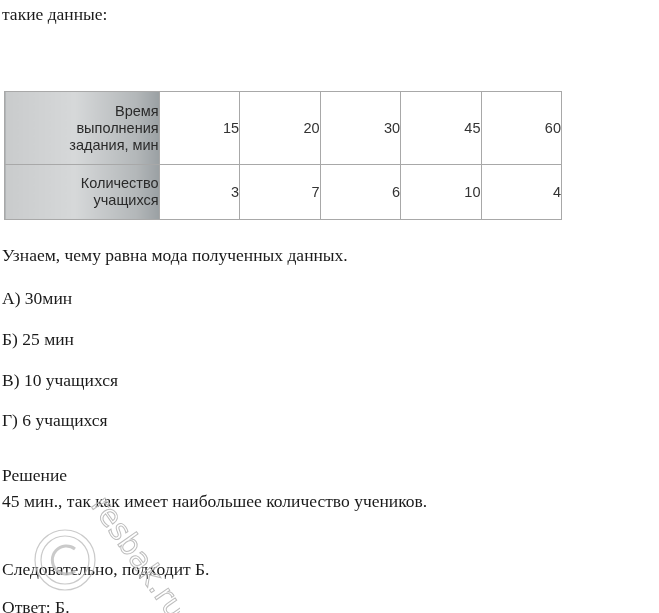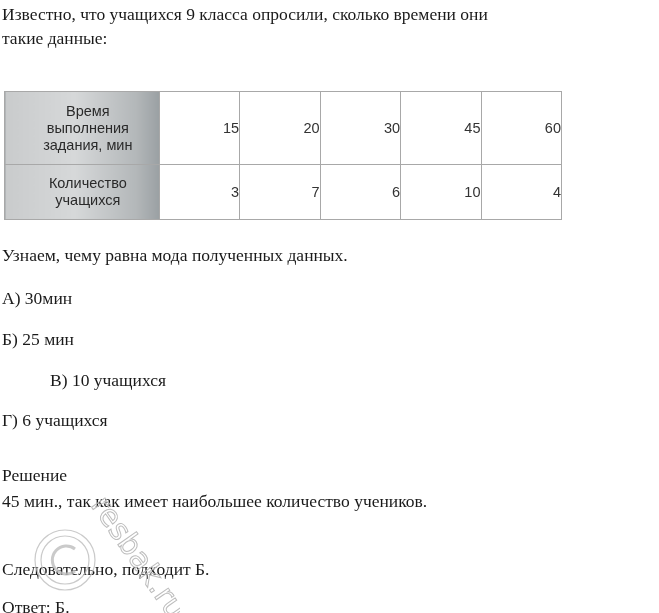--- a/index.html
+++ b/index.html
@@ -38,56 +38,55 @@
       color: #333;
     }
     .tbl td {
       border: 1px solid #a8a8a8;
       padding: 0;
       text-align: right;
       vertical-align: middle;
     }
     .tbl td.hdr {
       width: 144px;
-      text-align: center;
+      text-align: right;
       padding-left: 12px;
       line-height: 17px;
       color: #2a2a2a;
       background: linear-gradient(to right, #c9cbcc 0%, #d6d8d9 45%, #b3b7b9 85%, #9aa0a3 100%);
     }
     .tbl tr.r1 td { height: 72px; }
     .tbl tr.r2 td { height: 54px; }
     .tbl td.val { width: 82px; }
     .tbl td.hdr span { display: block; }
 
     .q { top: 244px; }
     .oA { top: 287px; }
     .oB { top: 328px; }
-    .oC { top: 369px; margin-left: 48px; }
+    .oC { top: 369px; }
     .oD { top: 409px; }
     .sol { top: 464px; }
     .exp { top: 489px; line-height: 24px; }
     .exp span { display: block; }
     .conc { top: 558px; }
     .ans { top: 596px; }
 
     .wm {
       position: absolute;
       left: 30px;
       top: 485px;
       width: 150px;
       height: 130px;
       pointer-events: none;
     }
   </style>
 </head>
 <body>
 
 <div class="p intro">
-  <span>Известно, что учащихся 9 класса опросили, сколько времени они</span>
   <span>такие данные:</span>
 </div>
 
 <table class="tbl">
   <tbody>
       <tr class="r1">
     <td class="hdr">
       <span>Время</span>
       <span>выполнения</span>
       <span>задания, мин</span>

